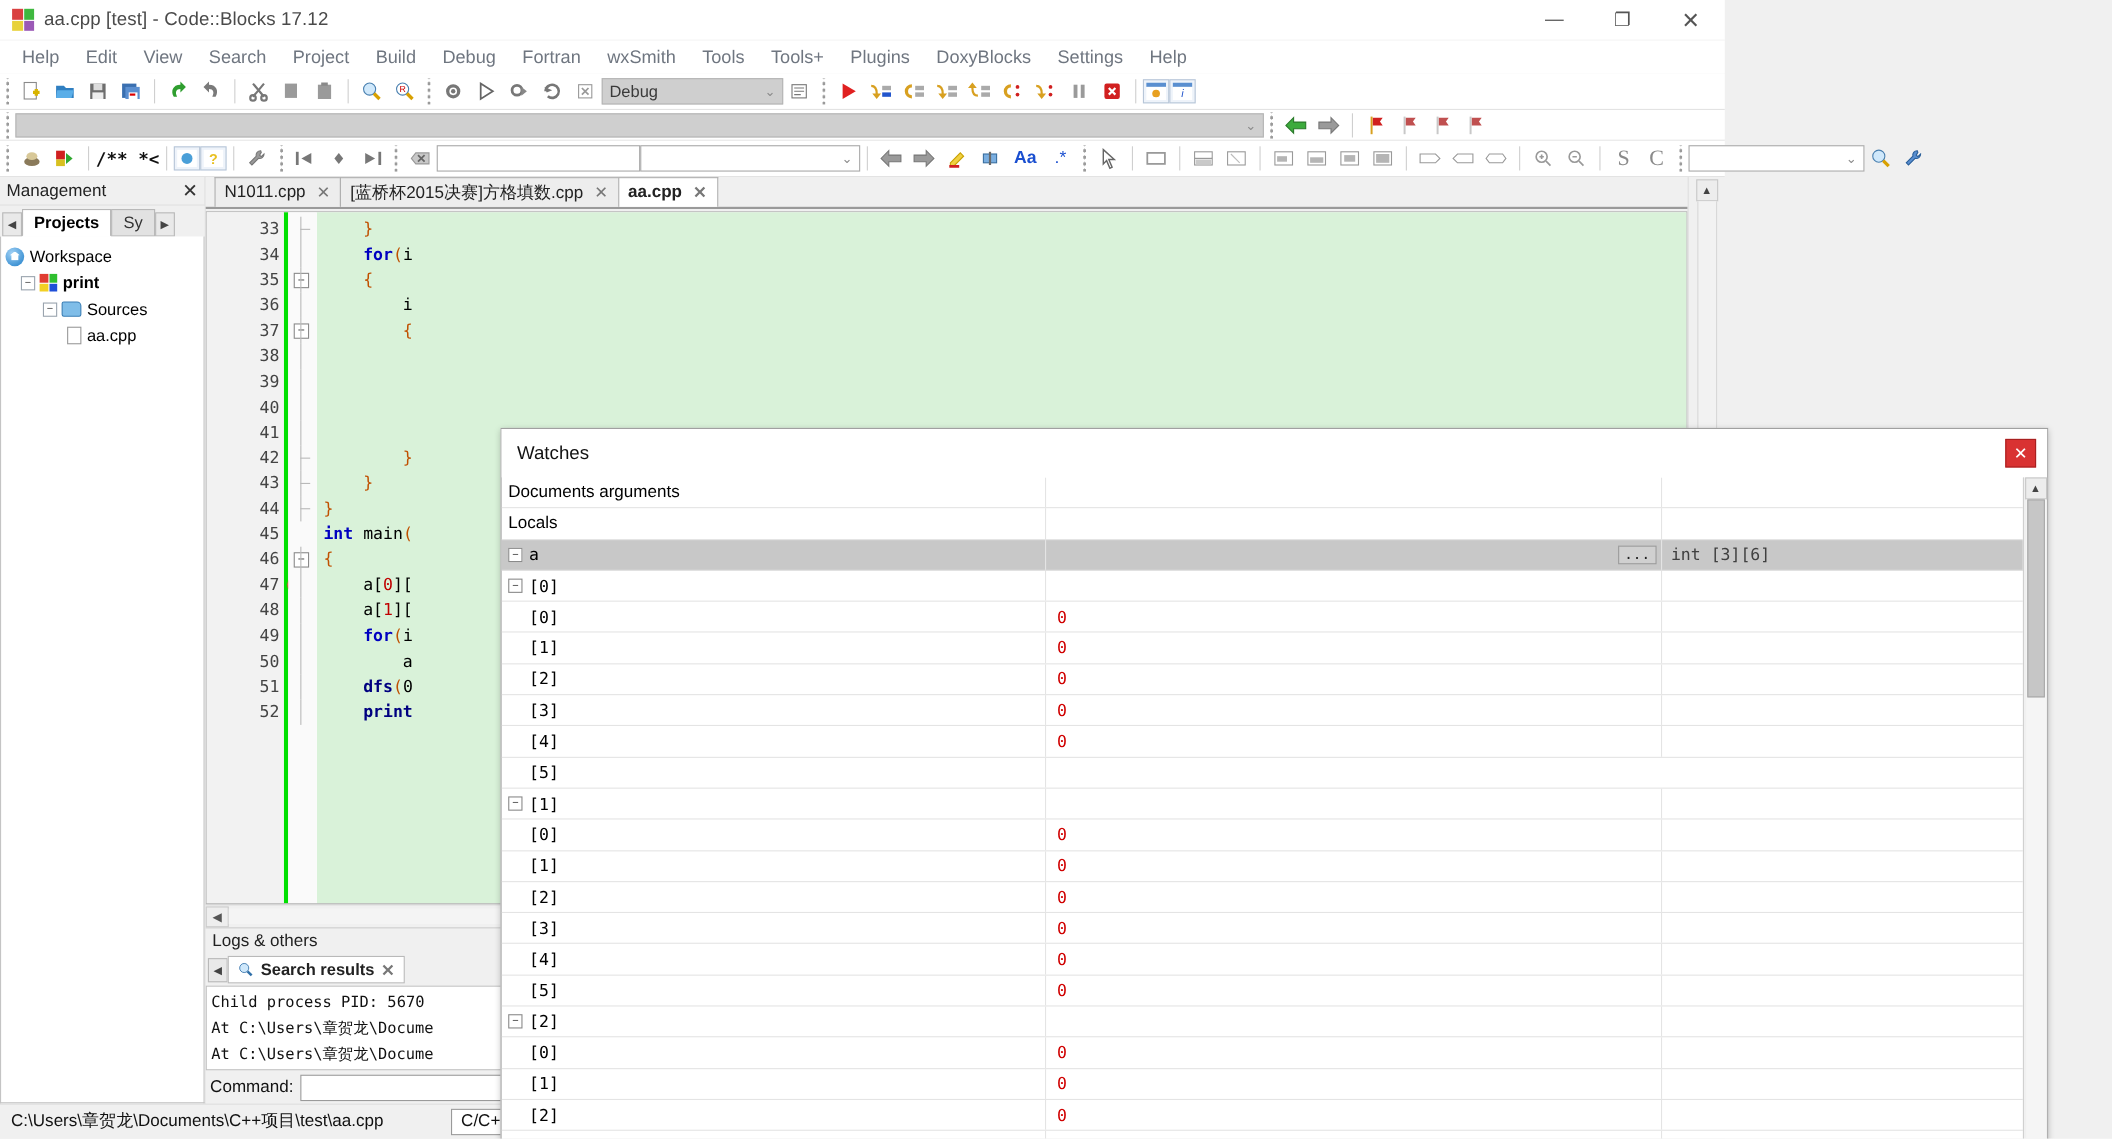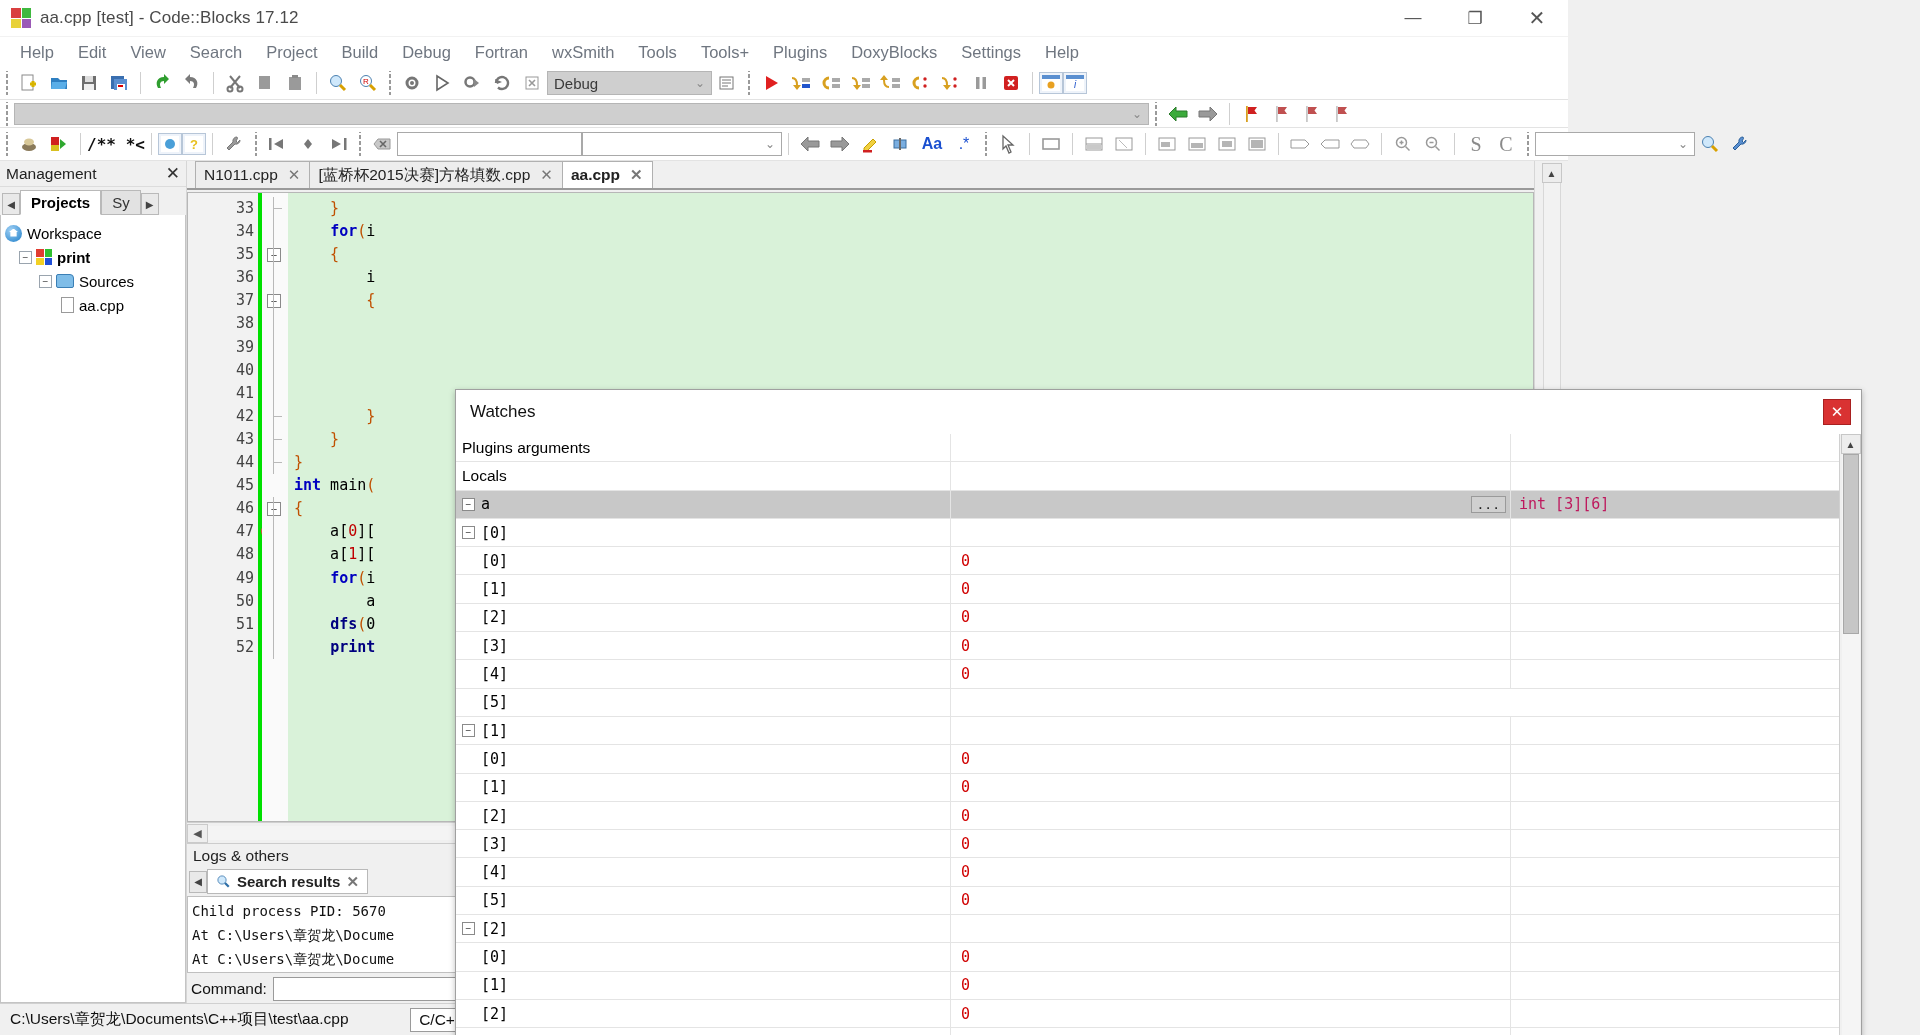--- a/index.html
+++ b/index.html
@@ -390,21 +390,21 @@
     width: 560px; flex:0 0 auto;
     padding-left:10px; color:#d00000;
     border-right:1px solid #e4e4e4;
     height:100%; display:flex;align-items:center;
   }
   .wrow .c-val .dots {
     margin-left:auto; margin-right:4px;
     background:#d0d0d0;border:1px solid #9a9a9a;
     padding:0 5px; color:#222; font-size:13px;
   }
-  .wrow .c-type { flex:1 1 auto; padding-left:8px; color:#be185d; height:100%; display:flex;align-items:center;}
+  .wrow .c-type { flex:1 1 auto; padding-left:8px; color:#404040; height:100%; display:flex;align-items:center;}
   .exp {
     width:13px;height:13px;border:1px solid #8a8a8a;background:#fff;
     font-size:10px;line-height:11px;text-align:center;color:#333;
     margin-right:6px; flex:0 0 auto;
   }
   .ind0 { padding-left:2px; }
   .ind1 { padding-left:22px; }
   .ind2 { padding-left:48px; }
   .w-scroll {
     width:22px; flex:0 0 auto;
@@ -1129,21 +1129,21 @@
 
     <div class="watches">
       <div class="w-title">
         <span>Watches</span>
         <span class="w-close">✕</span>
       </div>
       <div class="w-body">
         <div class="w-grid" id="watchgrid">
             <div class="wrow">
               <div class="c-name ind0">
-                <span class="nm plain">Plugins arguments</span>
+                <span class="nm plain">Documents arguments</span>
               </div>
               <div class="c-val">
                 <span></span>
               </div>
               <div class="c-type"></div>
             </div>
             <div class="wrow">
               <div class="c-name ind0">
                 <span class="nm plain">Locals</span>
               </div>

